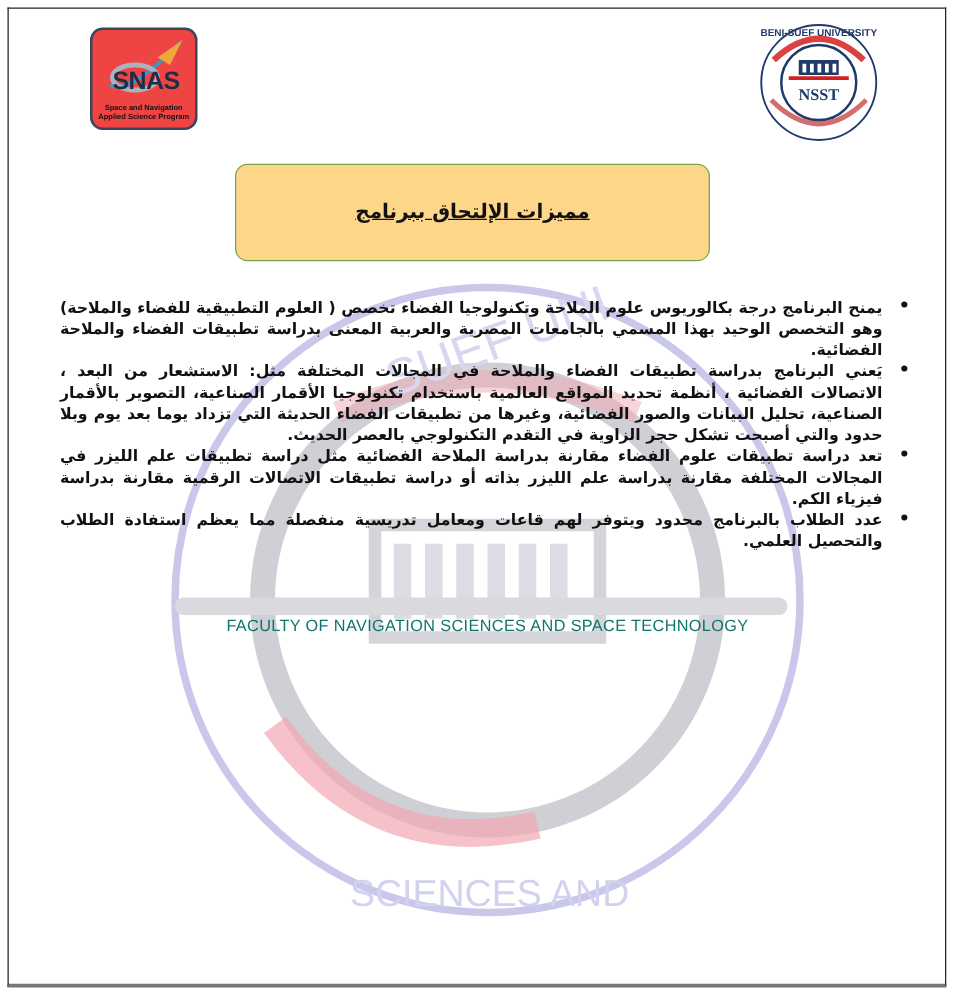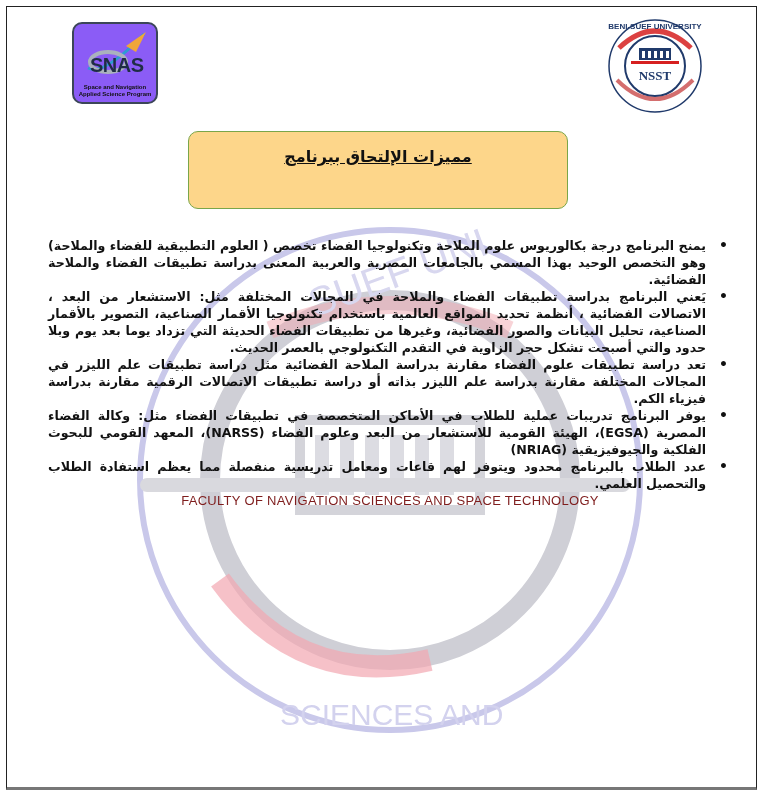--- a/index.html
+++ b/index.html
@@ -5,37 +5,37 @@
   html, body { margin: 0; padding: 0; background: #ffffff; }
   body { width: 766px; height: 803px; position: relative; overflow: hidden;
          font-family: "DejaVu Sans", sans-serif; }
   .page-frame { position: absolute; left: 6px; top: 6px; width: 751px; height: 784px;
                 border-left: 1px solid #222; border-top: 1px solid #222; border-right: 1px solid #222;
                 border-bottom: 3px solid #777; box-sizing: border-box; background: #fff; }
   
   .watermark { position: absolute; left: 130px; top: 220px; width: 520px; height: 520px; pointer-events: none; }
   .wm-band { position: absolute; left: 140px; top: 478px; width: 490px; height: 14px; border-radius: 7px; background: #d9d9de; }
   .wm-faculty { position: absolute; left: 160px; top: 493px; width: 460px; text-align: center;
-                font-family: "Liberation Sans", sans-serif; font-size: 13px; color: #7f1d1d; letter-spacing: 0.3px; }
+                font-family: "Liberation Sans", sans-serif; font-size: 13px; color: #0f766e; letter-spacing: 0.3px; }
   
   .logo-snas { position: absolute; left: 72px; top: 22px; width: 86px; height: 82px; border: 2px solid #3b4658;
-               border-radius: 10px; background: #8b5cf6; box-sizing: border-box; }
+               border-radius: 10px; background: #ef4444; box-sizing: border-box; }
   .logo-snas .snas-text { position: absolute; left: 16px; top: 30px; font-family: "Liberation Sans", sans-serif;
                font-size: 20px; font-weight: bold; color: #1f2d45; letter-spacing: -0.5px; }
   .logo-snas .snas-sub { position: absolute; left: 2px; right: 2px; top: 60px; text-align: center;
                font-family: "Liberation Sans", sans-serif; font-size: 6px; font-weight: bold; line-height: 7px; color: #111; }
   .logo-snas svg { position: absolute; left: 0; top: 0; }
   .logo-nsst { position: absolute; left: 603px; top: 18px; width: 104px; height: 96px; }
   
   .title-box { position: absolute; left: 188px; top: 131px; width: 380px; height: 78px;
                background: #fdd68a; border: 1px solid #7aa64a; border-radius: 10px; box-sizing: border-box;
                text-align: center; direction: rtl; }
   .title-line { display: block; font-family: "DejaVu Sans", sans-serif; font-weight: bold; font-size: 16px;
                 color: #111; text-decoration: underline; line-height: 26px; }
-  .title-line.l1 { margin-top: 12px; }
+  .title-line.l1 { margin-top: 24px; }
   
   .content { position: absolute; left: 48px; top: 237px; width: 680px; direction: rtl;
              font-family: "DejaVu Sans", sans-serif; font-weight: bold; font-size: 12.6px; color: #111; line-height: 17px; }
   .content ul { margin: 0; padding: 0 22px 0 0; list-style: none; }
   .content li { position: relative; text-align: justify; text-align-last: right; }
   .content li::before { content: "•"; position: absolute; right: -22px; top: 0; font-size: 14px; }
 </style>
 </head>
 <body>
 
@@ -94,16 +94,15 @@
 
 <div class="title-box">
   <span class="title-line l1">مميزات الإلتحاق ببرنامج</span>
 </div>
 
 <div class="content">
   <ul>
     <li>يمنح البرنامج درجة بكالوريوس علوم الملاحة وتكنولوجيا الفضاء تخصص ( العلوم التطبيقية للفضاء والملاحة) وهو التخصص الوحيد بهذا المسمي بالجامعات المصرية والعربية المعنى بدراسة تطبيقات الفضاء والملاحة الفضائية.</li>
     <li>يَعني البرنامج بدراسة تطبيقات الفضاء والملاحة في المجالات المختلفة مثل: الاستشعار من البعد ، الاتصالات الفضائية ، أنظمة تحديد المواقع العالمية باستخدام تكنولوجيا الأقمار الصناعية، التصوير بالأقمار الصناعية، تحليل البيانات والصور الفضائية، وغيرها من تطبيقات الفضاء الحديثة التي تزداد يوما بعد يوم وبلا حدود والتي أصبحت تشكل حجر الزاوية في التقدم التكنولوجي بالعصر الحديث.</li>
     <li>تعد دراسة تطبيقات علوم الفضاء مقارنة بدراسة الملاحة الفضائية مثل دراسة تطبيقات علم الليزر في المجالات المختلفة مقارنة بدراسة علم الليزر بذاته أو دراسة تطبيقات الاتصالات الرقمية مقارنة بدراسة فيزياء الكم.</li>
-    <li>يوفر البرنامج تدريبات عملية للطلاب في الأماكن المتخصصة في تطبيقات الفضاء مثل: وكالة الفضاء المصرية (EGSA)،  الهيئة القومية للاستشعار من البعد وعلوم الفضاء (NARSS)، المعهد القومي للبحوث الفلكية والجيوفيزيقية (NRIAG)</li>
     <li>عدد الطلاب بالبرنامج محدود ويتوفر لهم قاعات ومعامل تدريسية منفصلة مما يعظم استفادة الطلاب والتحصيل العلمي.</li>
   </ul>
 </div>
 
 </body></html>

